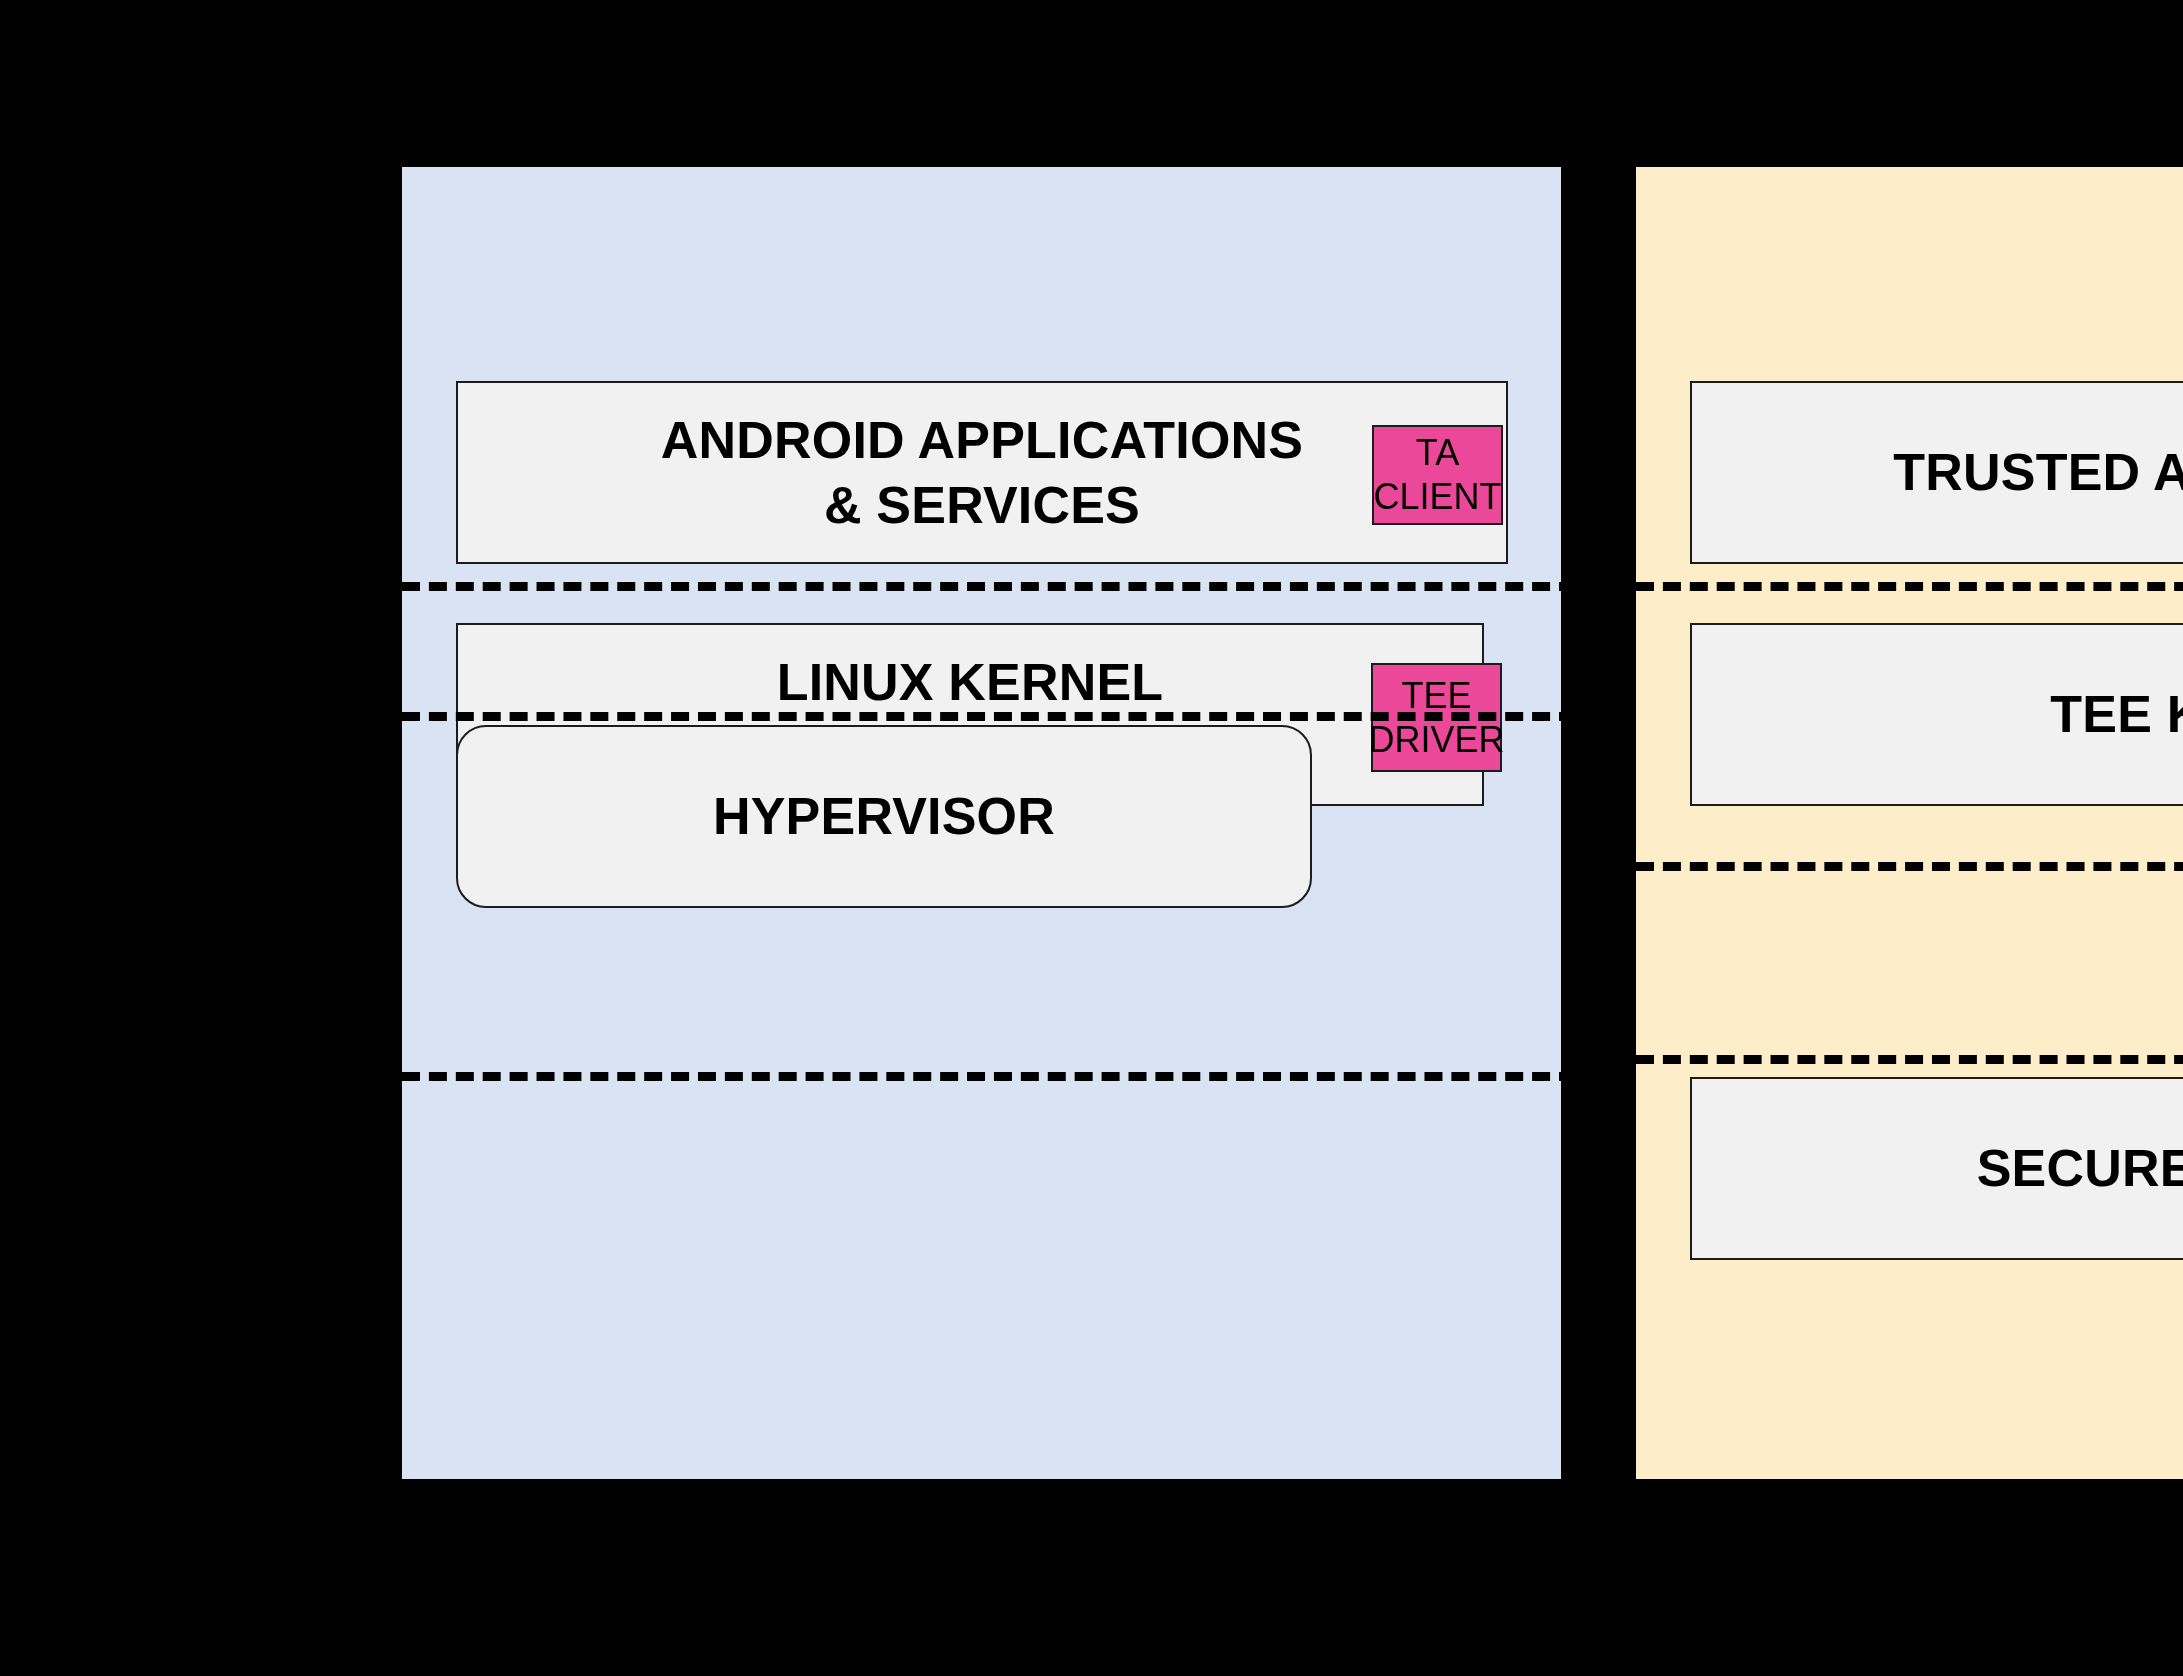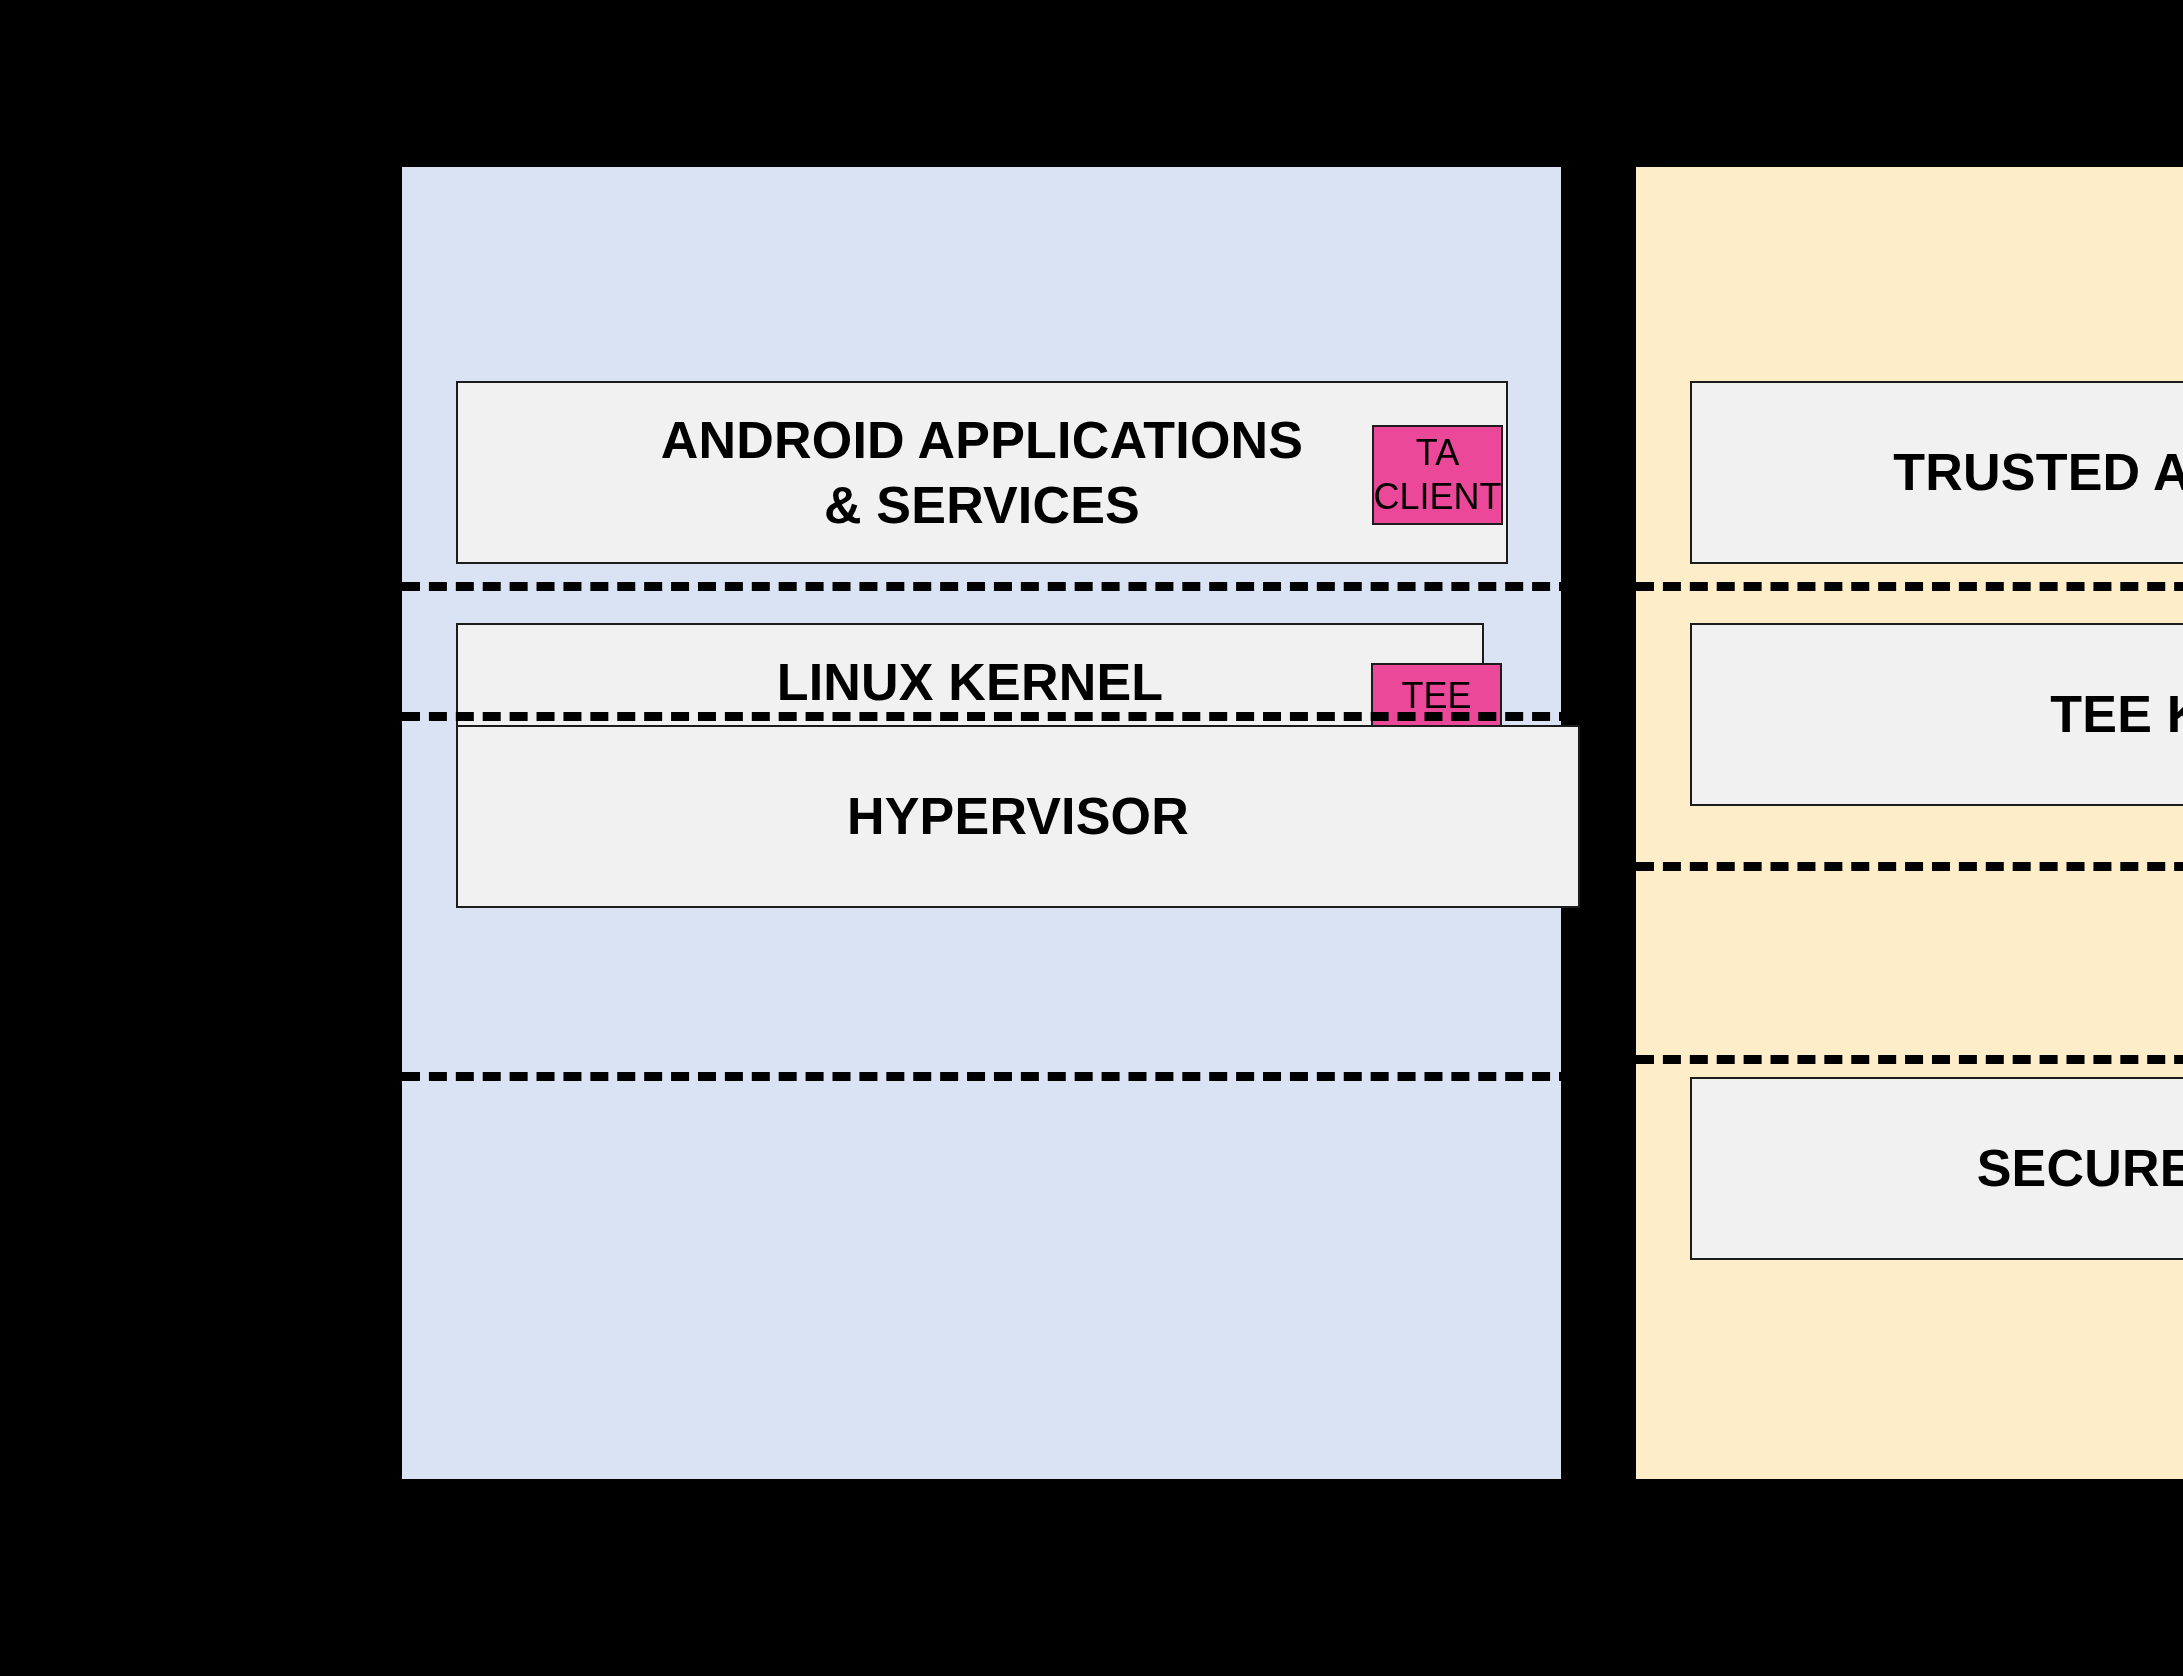--- a/index.html
+++ b/index.html
@@ -73,21 +73,21 @@
     color: #000000;
     text-align: center;
     line-height: 1.24;
     white-space: pre-line;
     letter-spacing: 0.2px;
   }
 
   
   .nw-apps      { left: 54px; top: 214px;  width: 1052px; height: 183px; }
   .nw-kernel    { left: 54px; top: 456px; width: 1028px; height: 183px; }
-  .nw-hyper     { left: 54px; top: 558px; width: 1124px; height: 183px; }
+  .nw-hyper     { left: 54px; top: 558px; width: 856px; height: 183px; border-radius: 30px; }
 
   
   .nw-apps      { top: 214px;  height: 183px; }
   .nw-kernel    { top: 456px; height: 183px; }
   .nw-hyper     { top: 558px; height: 183px; }
 
   
   .sw-apps      { left: 54px; top: 214px;  width: 1052px; height: 183px; }
   .sw-kernel    { left: 54px; top: 456px; width: 1052px; height: 183px; }
   .sw-monitor   { left: 54px; top: 910px; width: 1052px; height: 183px; }

